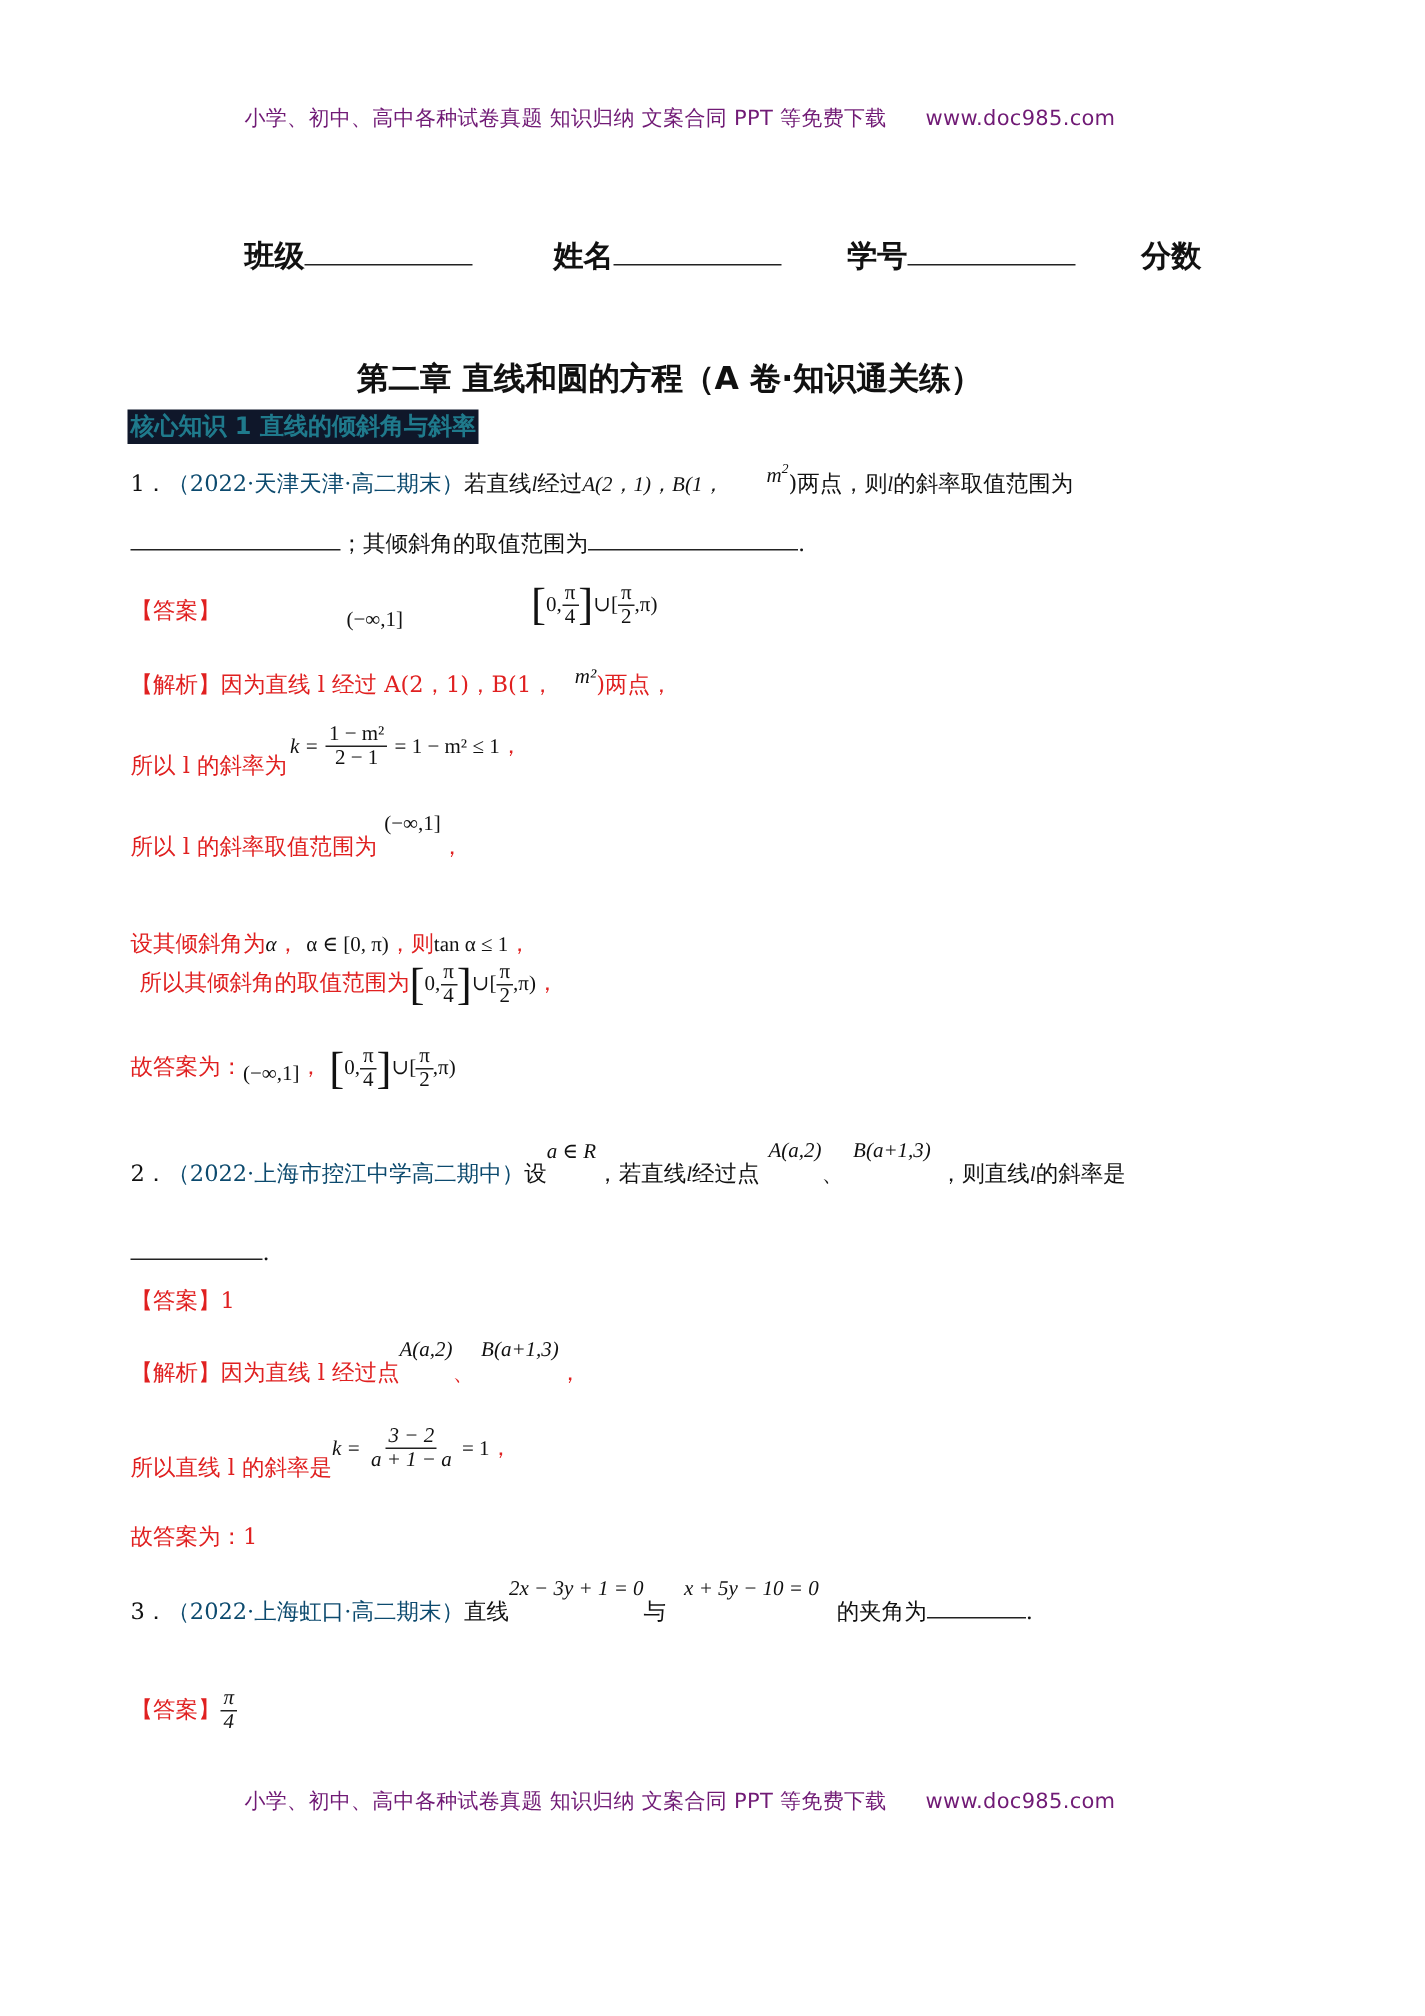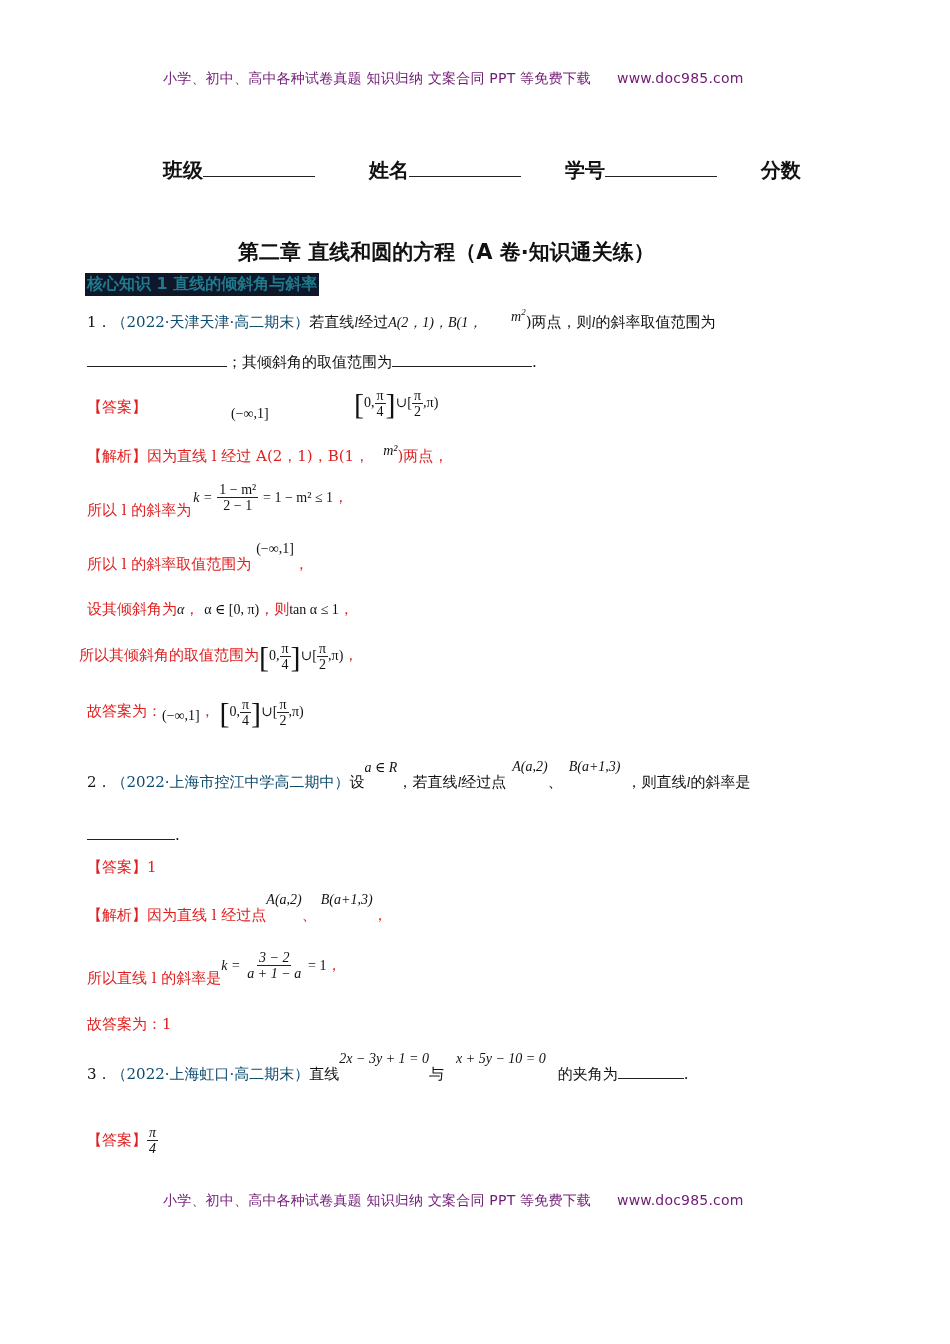--- a/index.html
+++ b/index.html
@@ -83,25 +83,25 @@
   <span class="frac math">
       <span class="num">1 − m²</span>
       <span class="den">2 − 1</span>
     </span>
   <span class="math">= 1 − m² ≤ 1</span><span>，</span>
 </div>
 <div class="abs red-text" style="left:87px; top:555px;">
   <span>所以 l 的斜率取值范围为</span>
   <span class="math" style="position:relative; top:-16px;">(−∞,1]</span><span>，</span>
 </div>
-<div class="abs red-text" style="left:87px; top:600px;">
+<div class="abs red-text" style="left:87px; top:620px;">
   <span>设其倾斜角为</span><span class="math it">α</span><span>，</span>
   <span class="math">α ∈ [0, π)</span><span>，则</span><span class="math">tan α ≤ 1</span><span>，</span>
 </div>
-<div class="abs red-text" style="left:79px; top:641px;text-align:right;">
+<div class="abs red-text" style="left:93px; top:641px;text-align:right;">
   <span>所以其倾斜角的取值范围为</span><span class="math"><span class="bigbr">[</span><span>0,</span><span class="frac">
         <span class="num">π</span>
         <span class="den">4</span>
       </span><span class="bigbr">]</span><span>∪[</span><span class="frac">
         <span class="num">π</span>
         <span class="den">2</span>
       </span><span>,π)</span></span><span>，</span>
 </div>
 <div class="abs red-text" style="left:87px; top:697px;">
   <span>故答案为：</span><span class="math" style="position:relative; top:4px;">(−∞,1]</span><span>，</span>

